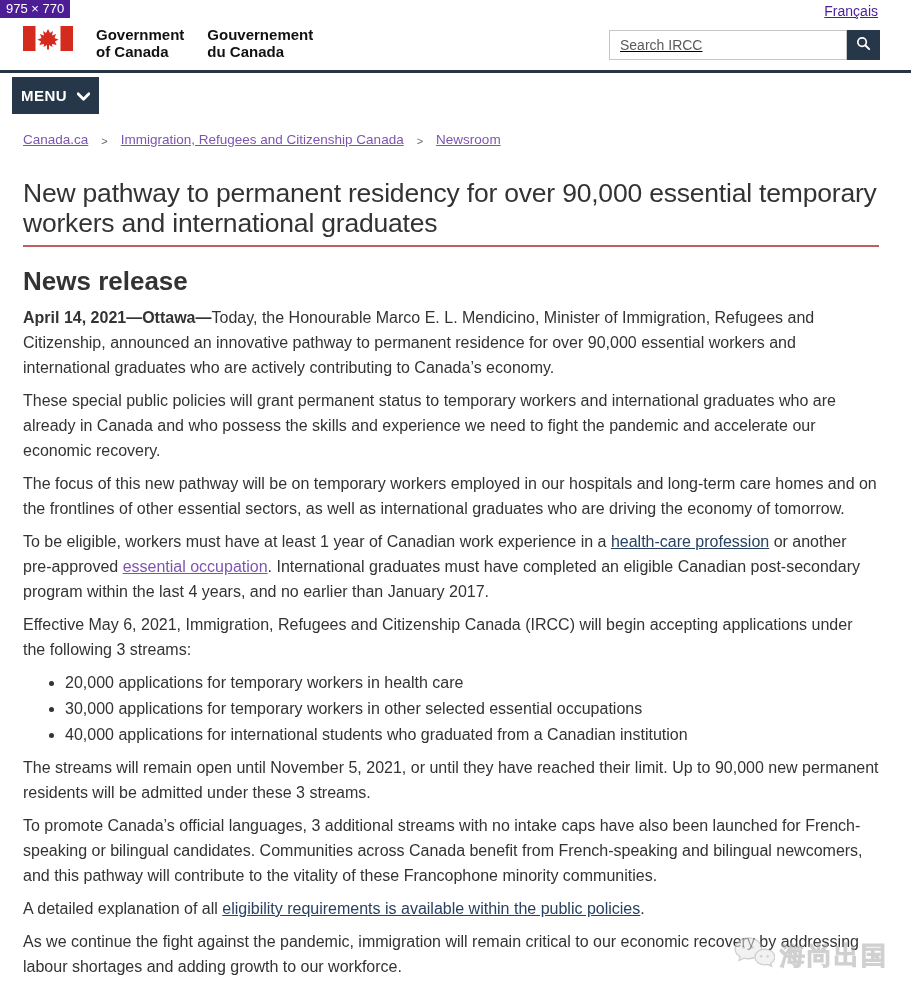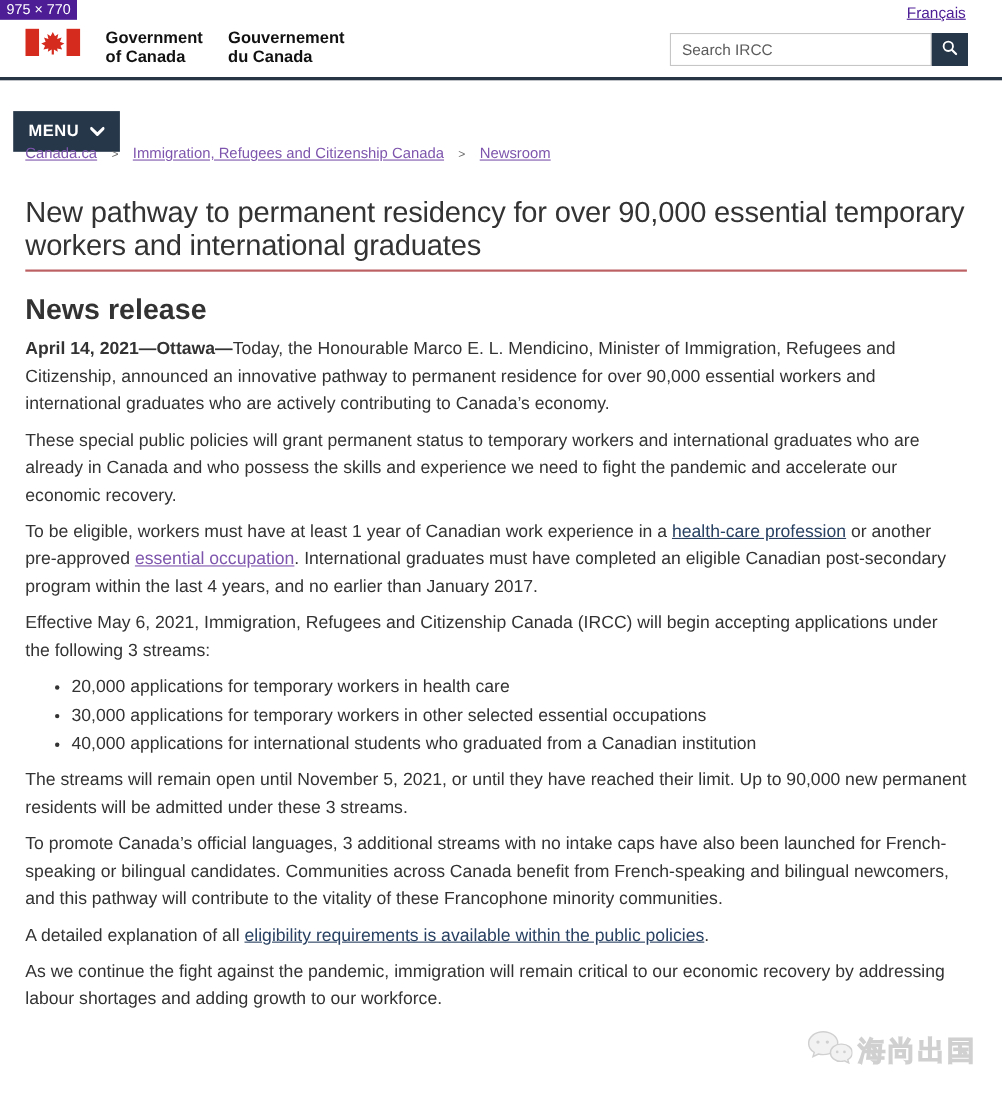--- a/index.html
+++ b/index.html
@@ -11,33 +11,33 @@
   .size-badge { position:absolute; top:0; left:0; background:#4c1d95; color:#fff;
     font-size:13px; line-height:18px; padding:0 6px; z-index:20; }
 
   
   .lang-link { position:absolute; top:3px; right:33px; font-size:14px; color:#4c1d95;
     text-decoration:underline; }
   .fip { position:absolute; top:26px; left:23px; display:flex; align-items:flex-start; gap:23px; }
   .fip .flag { display:block; }
   .fip-text { font-size:15px; font-weight:bold; color:#111; line-height:17px; white-space:pre-line; }
 
-  .search-wrap { position:absolute; top:30px; left:609px; display:flex; }
+  .search-wrap { position:absolute; top:30px; left:609px; display:flex;text-decoration:underline; }
   .search-input { width:238px; height:30px; border:1px solid #c6c6c6; padding:0 10px;
     font-size:14px; color:#444; font-family:inherit; outline:none; }
   .search-input::placeholder { color:#5b5b5b; opacity:1; }
   .search-btn { width:33px; height:30px; background:#26374a; border:none; cursor:pointer;
     display:flex; align-items:center; justify-content:center; padding:0; }
 
   .top-rule { position:absolute; top:70px; left:0; width:911px; height:3px; background:#283544; }
 
-  .menu-btn { position:absolute; top:77px; left:12px; width:97px; height:37px; background:#26374a;
+  .menu-btn { position:absolute; top:77px; left:12px; width:87px; height:37px; background:#26374a;
     color:#fff; border:none; font-family:inherit; font-size:15px; font-weight:bold;
     letter-spacing:.5px; display:flex; align-items:center; justify-content:center; gap:10px;
-    cursor:pointer;margin-top:24px; }
+    cursor:pointer; }
 
   
   .breadcrumb { position:absolute; top:132px; left:23px; display:flex; align-items:flex-end;
     gap:13px; font-size:13.5px; }
   .breadcrumb a { color:#7e55ad; text-decoration:underline; }
   .breadcrumb .sep { color:#666; font-size:11px; }
 
   
   main { position:absolute; top:0; left:23px; width:856px; padding-top:178px; }
   h1 { margin:0; font-size:26.5px; line-height:30px; letter-spacing:-0.2px; font-weight:400;
@@ -113,20 +113,21 @@
   </nav>
 
   <main>
     <h1>New pathway to permanent residency for over 90,000 essential temporary workers and international graduates</h1>
 
 
     <h2>News release</h2>
 
     <p class="body"><span class="bold">April 14, 2021—Ottawa—</span><span>Today, the Honourable Marco E. L. Mendicino, Minister of Immigration, Refugees and Citizenship, announced an innovative pathway to permanent residence for over 90,000 essential workers and international graduates who are actively contributing to Canada’s economy.</span></p>
     <p class="body"><span>These special public policies will grant permanent status to temporary workers and international graduates who are already in Canada and who possess the skills and experience we need to fight the pandemic and accelerate our economic recovery.</span></p>
+    <p class="body"><span>The focus of this new pathway will be on temporary workers employed in our hospitals and long-term care homes and on the frontlines of other essential sectors, as well as international graduates who are driving the economy of tomorrow.</span></p>
     <p class="body"><span>To be eligible, workers must have at least 1 year of Canadian work experience in a </span><a href="#" class="link">health-care profession</a><span> or another pre-approved </span><a href="#" class="link-visited">essential occupation</a><span>. International graduates must have completed an eligible Canadian post-secondary program within the last 4 years, and no earlier than January 2017.</span></p>
     <p class="body"><span>Effective May 6, 2021, Immigration, Refugees and Citizenship Canada (IRCC) will begin accepting applications under the following 3 streams:</span></p>
 
     <ul class="streams">
       <li>20,000 applications for temporary workers in health care</li>
       <li>30,000 applications for temporary workers in other selected essential occupations</li>
       <li>40,000 applications for international students who graduated from a Canadian institution</li>
     </ul>
 
     <p class="body"><span>The streams will remain open until November 5, 2021, or until they have reached their limit. Up to 90,000 new permanent residents will be admitted under these 3 streams.</span></p>

